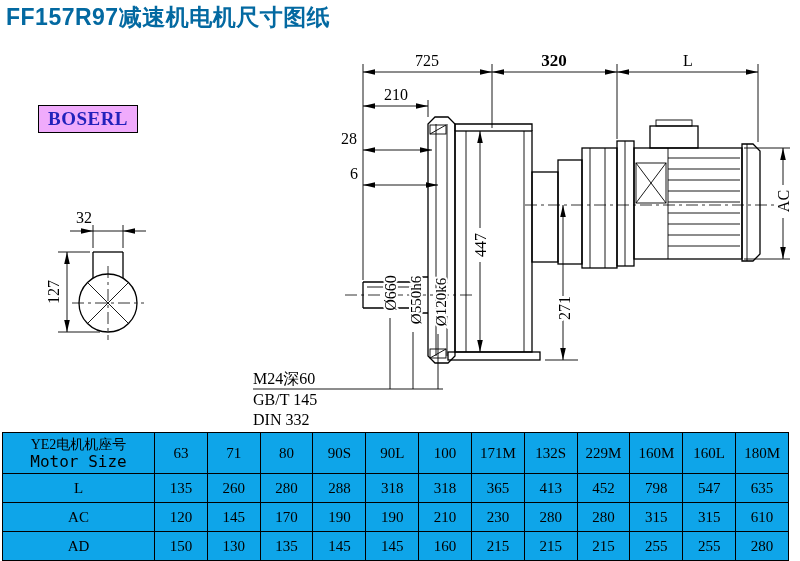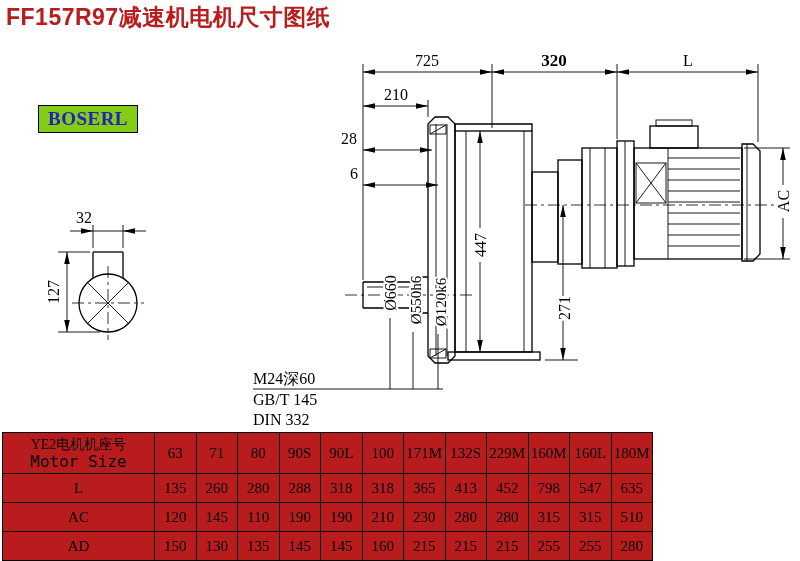--- a/index.html
+++ b/index.html
@@ -1,36 +1,36 @@
 <!DOCTYPE html>
 <html><head>
 <meta charset="utf-8">
 <style>
   html,body{margin:0;padding:0;}
   .canvas{position:relative;width:800px;height:561px;background:#ffffff;overflow:hidden;
           font-family:"Liberation Serif",serif;color:#000;}
   .title{position:absolute;left:6px;top:2px;margin:0;font-family:"Liberation Sans",sans-serif;
-         font-weight:bold;font-size:23px;color:#b91c1c;letter-spacing:0.5px;}
+         font-weight:bold;font-size:23px;color:#0369a1;letter-spacing:0.5px;}
   .brand{position:absolute;left:38px;top:105px;width:98px;height:26px;border:1px solid #000;
-         background:#84cc16;display:flex;align-items:center;justify-content:center;}
+         background:#f0abfc;display:flex;align-items:center;justify-content:center;}
   .brand span{font-family:"Liberation Serif",serif;font-weight:bold;font-size:19px;color:#2222bb;letter-spacing:0.5px;}
   svg.draw{position:absolute;left:0;top:0;}
   
   .o{fill:none;stroke:#000;stroke-width:1.3px;}
   .t{fill:none;stroke:#000;stroke-width:0.9px;}
   .d{fill:none;stroke:#000;stroke-width:0.9px;}
   .cl{fill:none;stroke:#000;stroke-width:0.8px;stroke-dasharray:12 4 3 4;}
   text{font-family:"Liberation Serif",serif;font-size:15px;fill:#000;text-anchor:middle;}
   text.big{font-size:16px;}
   text.bold{font-size:17px;font-weight:bold;}
   text.note{font-size:16px;text-anchor:start;}
   text.halo{paint-order:stroke;stroke:#fff;stroke-width:4px;}
   
-  .size-table{position:absolute;left:2px;top:432px;width:651px;border-collapse:collapse;
-              table-layout:fixed;background:#b91c1c;}
+  .size-table{position:absolute;left:2px;top:432px;width:787px;border-collapse:collapse;
+              table-layout:fixed;background:#0ea5e9;}
   .size-table th,.size-table td{border:1px solid #000;text-align:center;vertical-align:middle;
               font-weight:normal;font-size:15px;padding:0;}
   .size-table th{height:40px;}
   .size-table td{height:28px;}
   .size-table .cn{display:block;font-size:14px;line-height:18px;}
   .size-table .en{display:block;font-size:16px;line-height:16px;font-family:"DejaVu Sans Mono",monospace;}
 </style>
 </head>
 <body>
 
@@ -224,30 +224,30 @@
         <td>413</td>
         <td>452</td>
         <td>798</td>
         <td>547</td>
         <td>635</td>
       </tr>
       <tr>
         <td>AC</td>
         <td>120</td>
         <td>145</td>
-        <td>110</td>
+        <td>170</td>
         <td>190</td>
         <td>190</td>
         <td>210</td>
         <td>230</td>
         <td>280</td>
         <td>280</td>
         <td>315</td>
         <td>315</td>
-        <td>510</td>
+        <td>610</td>
       </tr>
       <tr>
         <td>AD</td>
         <td>150</td>
         <td>130</td>
         <td>135</td>
         <td>145</td>
         <td>145</td>
         <td>160</td>
         <td>215</td>

